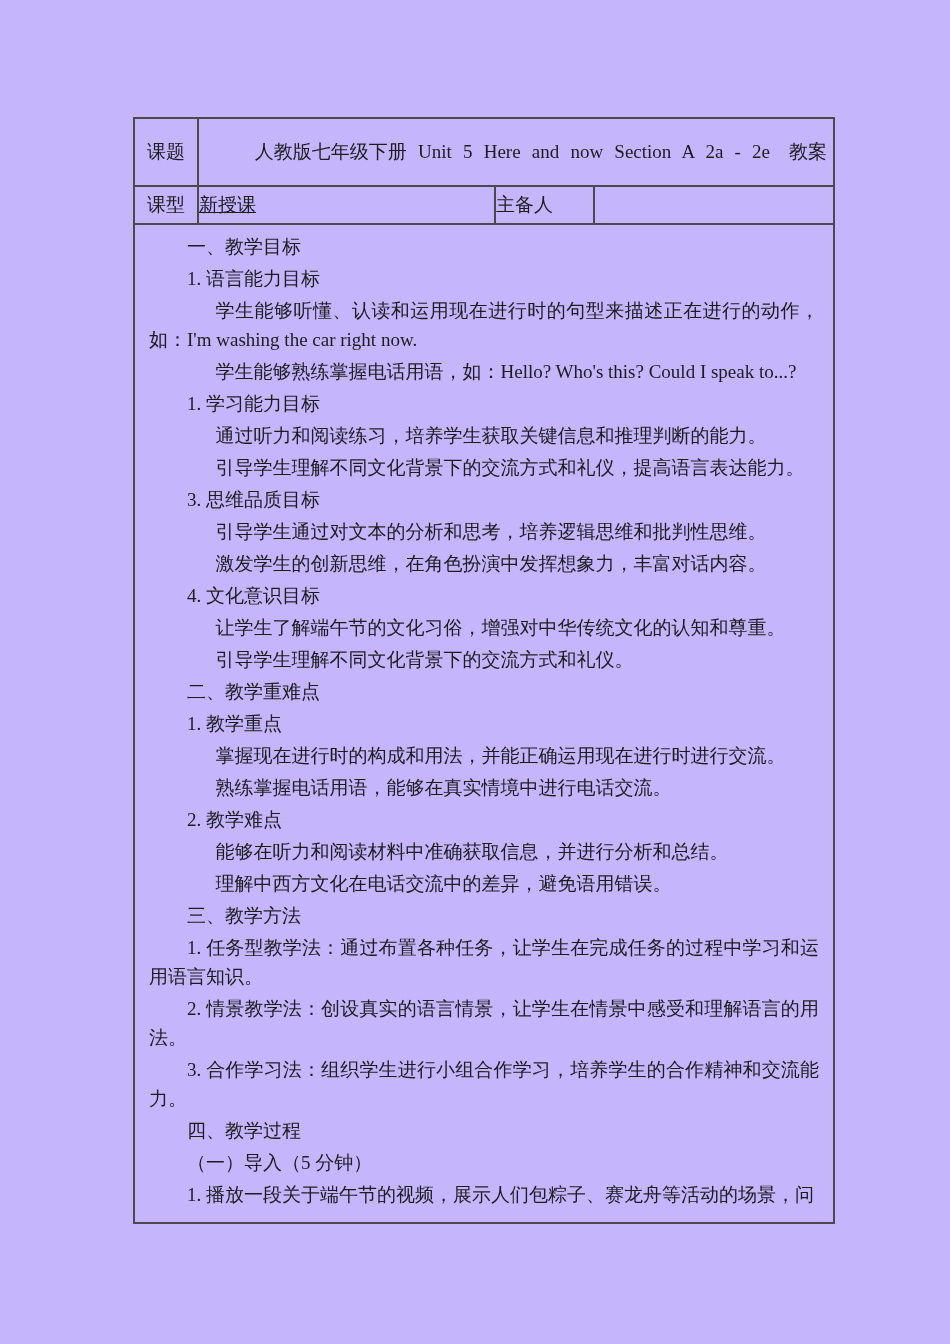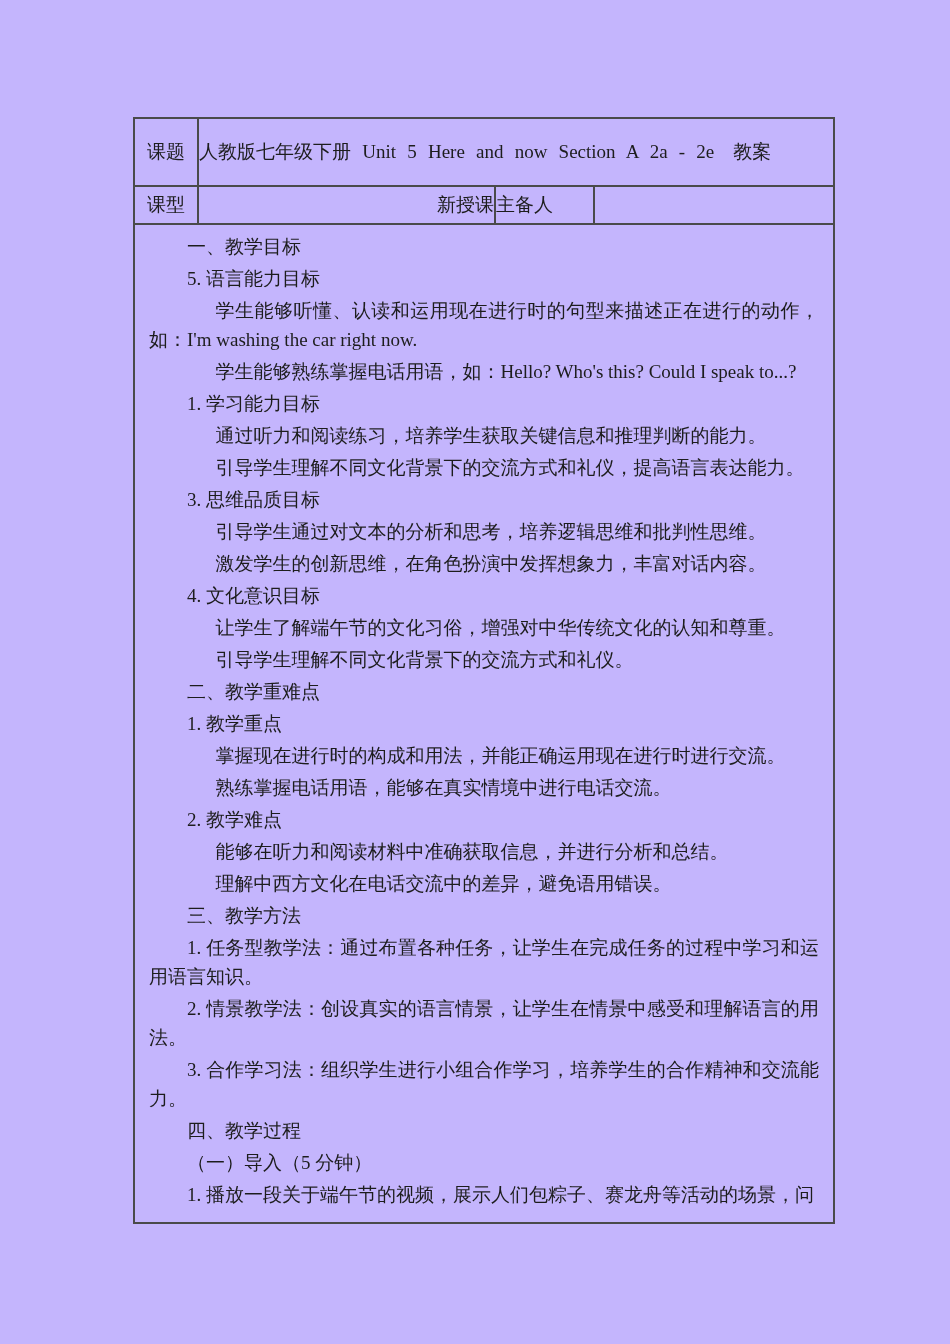--- a/index.html
+++ b/index.html
@@ -27,26 +27,27 @@
     vertical-align: middle;
   }
   .col-label { width: 64px; }
   .col-main  { width: 297px; }
   .col-prep  { width: 99px; }
   .col-rest  { width: 240px; }
   .row-title td { height: 68px; }
   .row-type  td { height: 38px; border-radius: 12px; }
   .label-cell { text-align: center; }
   .title-cell {
-    padding-left: 0;
+    padding-left: 8px;
     padding-right: 6px;
     word-spacing: 0.34em;
     line-height: 26px;
+    text-align: right;
   }
-  .type-cell { text-align: right; }
+  .type-cell { text-align: left; text-decoration: underline; }
   .preparer-cell { }
   .body-cell {
     vertical-align: top;
     padding: 7px 14px 10px 14px;
     margin-top: 32px;
   }
   .body-cell p {
     font-size: 19px;
     line-height: 29px;
     margin-bottom: 3px;
@@ -74,21 +75,21 @@
     <tr class="row-type">
       <td class="label-cell">课型</td>
       <td class="type-cell">新授课</td>
       <td class="preparer-cell">主备人</td>
       <td class="empty-cell"></td>
     </tr>
     <tr class="row-body">
       <td class="body-cell" colspan="4">
         <div id="paragraphs">
               <p class="ind-s">一、教学目标</p>
-              <p class="ind-s">5. 语言能力目标</p>
+              <p class="ind-s">1. 语言能力目标</p>
               <p class="ind-l">学生能够听懂、认读和运用现在进行时的句型来描述正在进行的动作，如：I'm washing the car right now.</p>
               <p class="ind-l">学生能够熟练掌握电话用语，如：Hello? Who's this? Could I speak to...?</p>
               <p class="ind-s">1. 学习能力目标</p>
               <p class="ind-l">通过听力和阅读练习，培养学生获取关键信息和推理判断的能力。</p>
               <p class="ind-l">引导学生理解不同文化背景下的交流方式和礼仪，提高语言表达能力。</p>
               <p class="ind-s">3. 思维品质目标</p>
               <p class="ind-l">引导学生通过对文本的分析和思考，培养逻辑思维和批判性思维。</p>
               <p class="ind-l">激发学生的创新思维，在角色扮演中发挥想象力，丰富对话内容。</p>
               <p class="ind-s">4. 文化意识目标</p>
               <p class="ind-l">让学生了解端午节的文化习俗，增强对中华传统文化的认知和尊重。</p>

